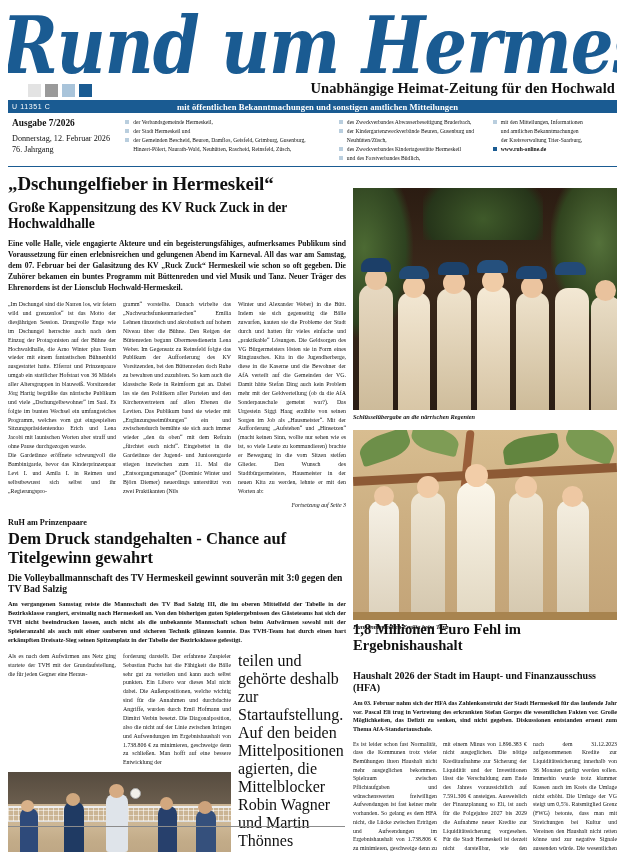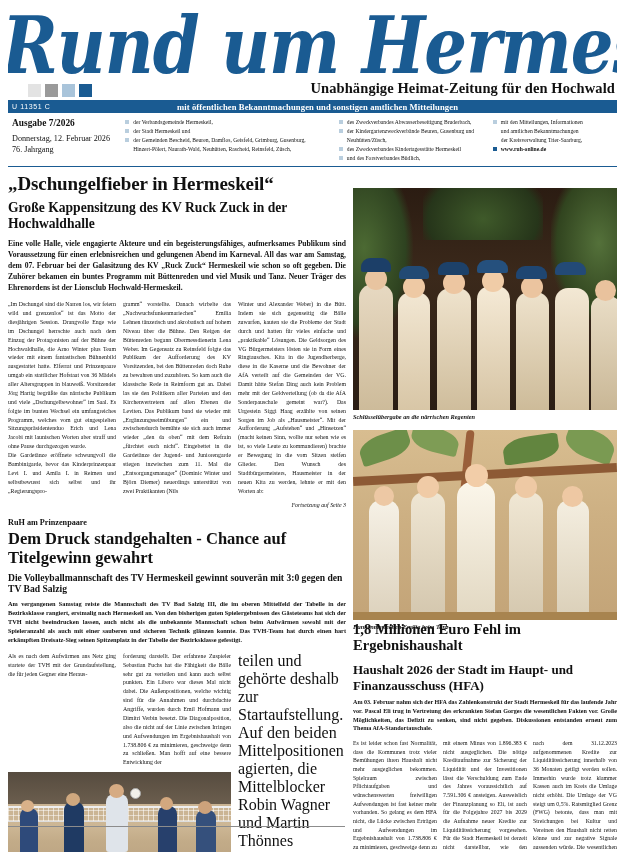--- a/index.html
+++ b/index.html
@@ -153,21 +153,21 @@
     background: #cdb083;
   }
   .cap-right {
     font-style: italic; font-weight: 700; font-size: 6.3px;
     margin-top: 3px;
   }
 
   
   .hfa { position: absolute; left: 353px; top: 621px; width: 264px; }
   .hfa-h1 { font-size: 14.6px; font-weight: 700; line-height: 1.1; }
-  .hfa-h2 { font-size: 13px; font-weight: 700; margin-top: 9px; line-height: 1.2; }
+  .hfa-h2 { font-size: 10px; font-weight: 700; margin-top: 17px; line-height: 1.2; }
   .hfa-p { font-size: 6.1px; font-weight: 700; line-height: 1.42; margin-top: 5px; text-align: justify; }
   .hfa-cols { display: flex; gap: 6px; margin-top: 6px; }
   .hfa-col { width: 84px; }
   .hfa-col p { font-size: 5.8px; line-height: 1.5; text-align: justify; hyphens: auto; }
 
   .bottom-rule {
     position: absolute; left: 8px; top: 826px; width: 337px;
     border-top: .8px solid #8c8c8c;
   }
 

